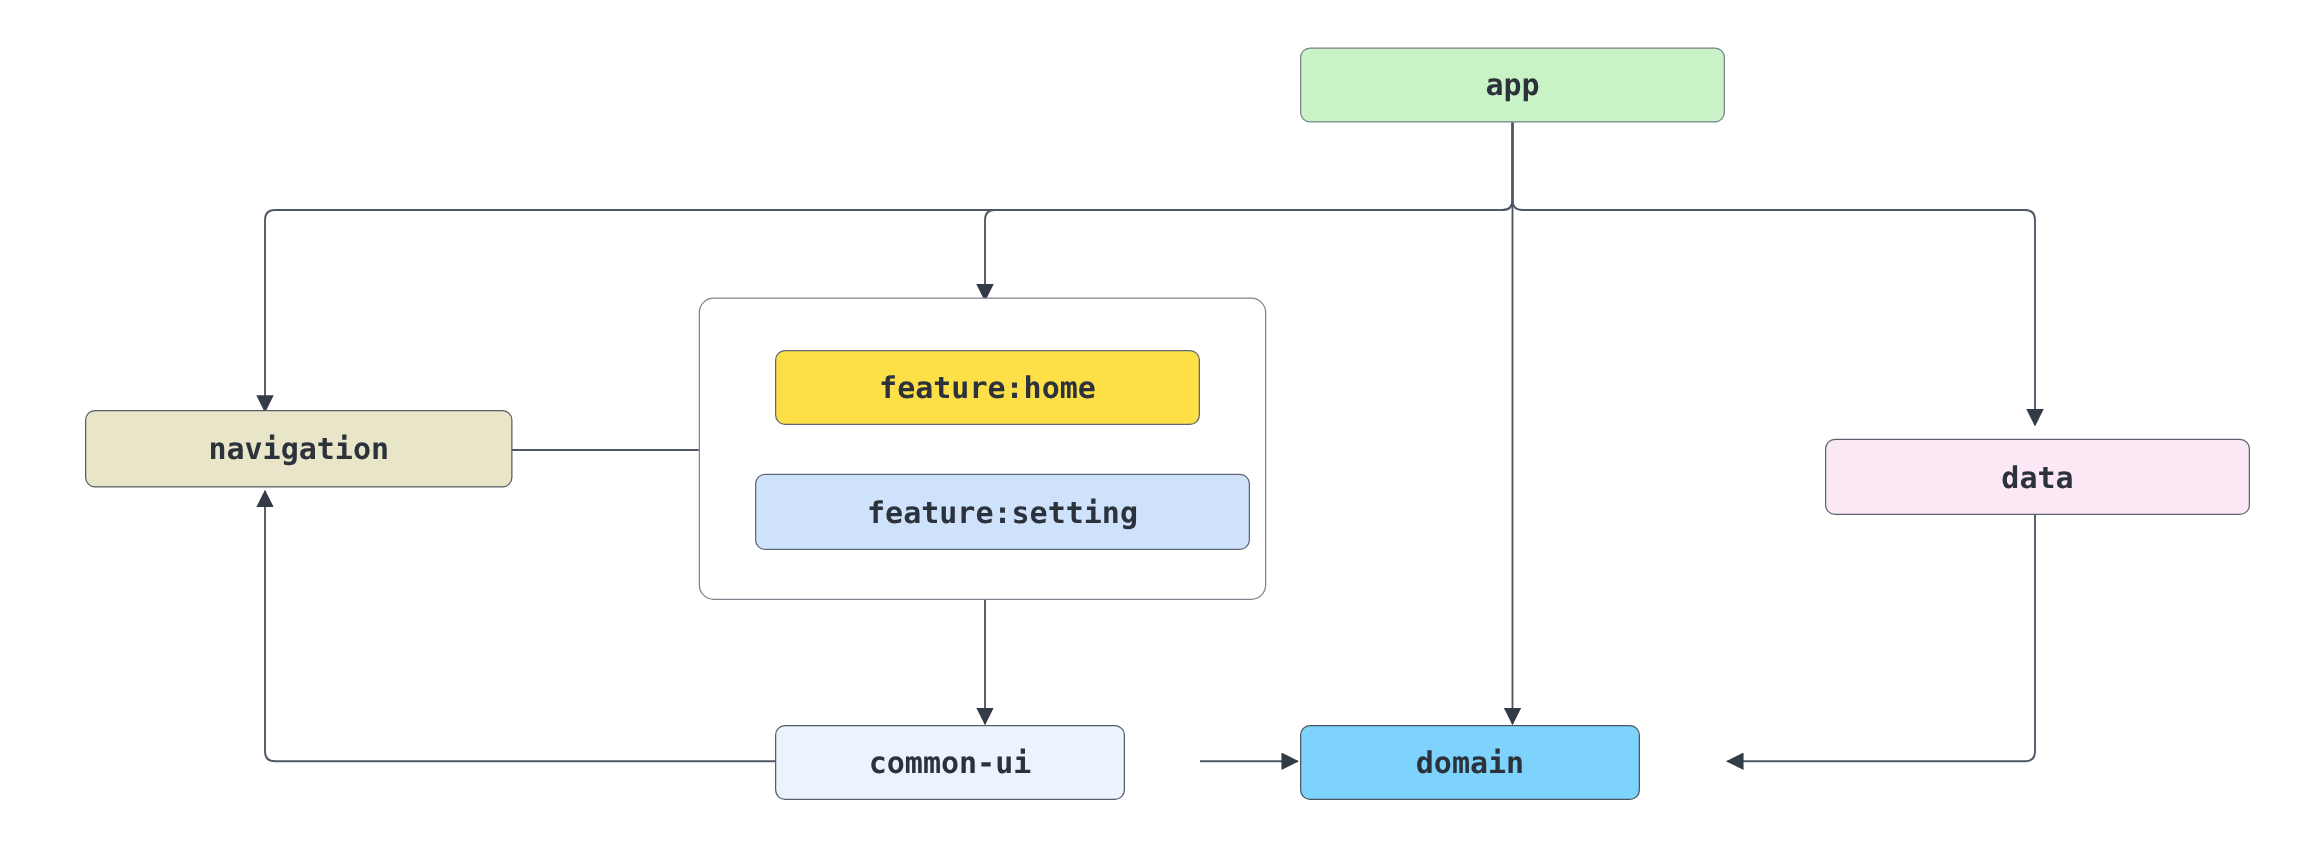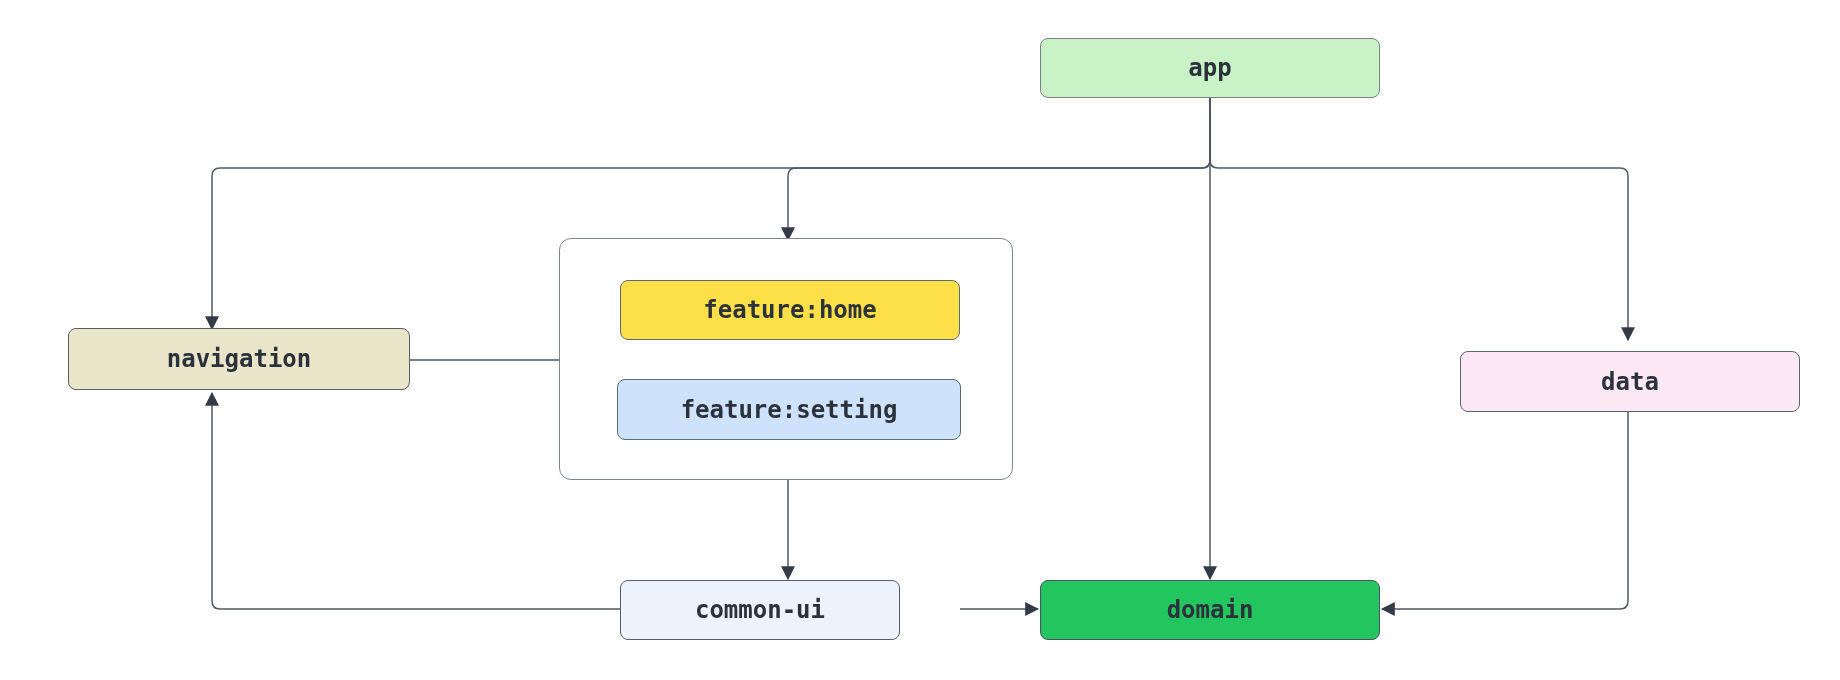--- a/index.html
+++ b/index.html
@@ -44,23 +44,23 @@
   .group-box {
     position: absolute;
     box-sizing: border-box;
     border: 1.4px solid #7d848d;
     border-radius: 12px;
     background: #ffffff;
   }
   .node-app        { left: 1040px; top: 38px;  width: 340px; height: 60px; background: #c9f2c6; border-color: #79828a; }
   .node-navigation { left: 40px;   top: 328px; width: 342px; height: 62px; background: #e9e5c9; border-color: #565d65; margin-left: 28px; }
   .node-feature-home    { left: 620px; top: 280px; width: 340px; height: 60px; background: #fde047; border-color: #5f6875; }
-  .node-feature-setting { left: 617px; top: 379px; width: 344px; height: 61px; background: #cfe2fb; border-color: #5f6875; }
+  .node-feature-setting { left: 604px; top: 379px; width: 396px; height: 61px; background: #cfe2fb; border-color: #5f6875; }
   .node-common-ui  { left: 620px;  top: 580px; width: 280px; height: 60px; background: #edf3fc; border-color: #555d6a; }
-  .node-domain     { left: 1040px; top: 580px; width: 340px; height: 60px; background: #22c55e; border-color: #4d545f; }
+  .node-domain     { left: 1040px; top: 580px; width: 272px; height: 60px; background: #7dd3fc; border-color: #4d545f; }
   .node-data       { left: 1460px; top: 339px; width: 340px; height: 61px; background: #fbe8f4; border-color: #5b6370; margin-top: 12px; }
   .feature-group   { left: 559px;  top: 238px; width: 454px; height: 242px; }
 </style>
 </head>
 <body>
 
 <div class="canvas">
 
   <svg class="edges-layer" viewBox="0 0 1840 680" xmlns="http://www.w3.org/2000/svg">
     <defs>

